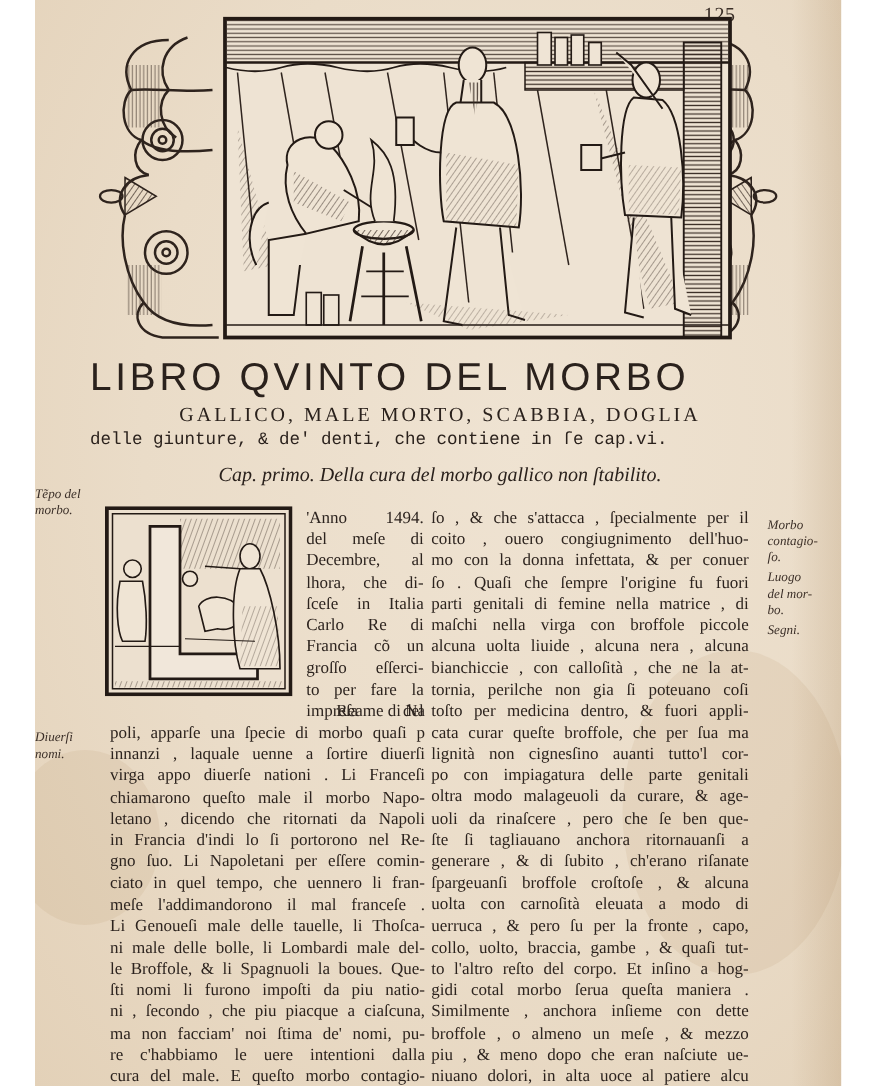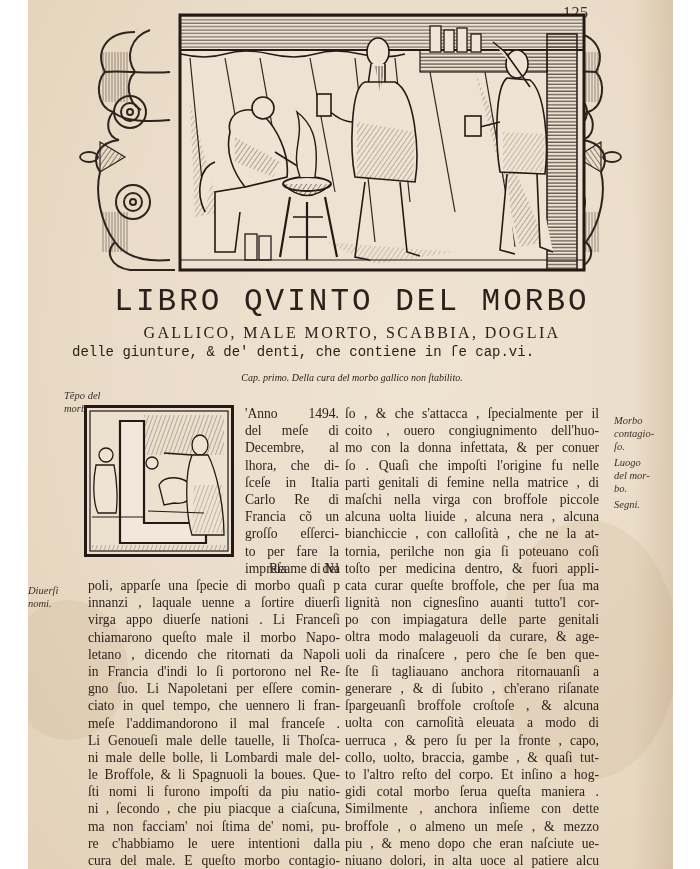--- a/index.html
+++ b/index.html
@@ -51,22 +51,22 @@
       height: 262px;
     }
     .woodcut svg { width: 100%; height: 100%; display: block; }
 
     
     .book-title {
       position: absolute;
       left: 44px;
       top: 284px;
       width: 560px;
-      text-align: center;
-      font-family: Liberation Mono, monospace;
+      text-align: left;
+      font-family: Liberation Sans, sans-serif;
       font-size: 31px;
       letter-spacing: 3px;
       color: #2a211c;
       white-space: nowrap;
     }
     .book-subtitle {
       position: absolute;
       left: 44px;
       top: 324px;
       width: 560px;
@@ -89,21 +89,21 @@
       white-space: nowrap;
     }
     .chapter-heading {
       position: absolute;
       left: 44px;
       top: 372px;
       width: 560px;
       text-align: center;
       font-family: "Liberation Serif", serif;
       font-style: italic;
-      font-size: 10px;
+      font-size: 16px;
       color: #2a211c;
       white-space: nowrap;
     }
 
     
     .margin-note {
       position: absolute;
       font-family: "Liberation Serif", serif;
       font-style: italic;
       font-size: 10.5px;
@@ -293,21 +293,21 @@
       <path d="M106 248 L 508 248" stroke="#231a15" stroke-width="1.2"></path>
       <path d="M250 230 L 380 240 L 300 252 Z" fill="url(#hatch)" opacity="0.4"></path>
     </svg>
   </div>
 
   <div class="book-title">LIBRO QVINTO DEL MORBO</div>
   <div class="book-subtitle">GALLICO, MALE MORTO, SCABBIA, DOGLIA</div>
   <div class="book-subtitle-2">delle giunture, &amp; de' denti, che contiene in ſe cap.vi.</div>
   <div class="chapter-heading">Cap. primo. Della cura del morbo gallico non ſtabilito.</div>
 
-  <div class="margin-note" style="left:0px;top:389px;padding-left:36px;">
+  <div class="margin-note" style="left:0px;top:389px;">
     <div>Tẽpo del</div>
     <div>morbo.</div>
   </div>
   <div class="margin-note" style="left:0px;top:584px;">
     <div>Diuerſi</div>
     <div>nomi.</div>
   </div>
 
   <div class="margin-note" style="left:586px;top:414px;">
     <div>Morbo</div>
@@ -394,21 +394,21 @@
     <div class="line">ni , ſecondo , che piu piacque a ciaſcuna,</div>
     <div class="line">ma non facciam' noi ſtima de' nomi, pu-</div>
     <div class="line">re c'habbiamo le uere intentioni dalla</div>
     <div class="line">cura del male. E queſto morbo contagio-</div>
   </div>
 
   <div class="column col-right">
     <div class="line">ſo , &amp; che s'attacca , ſpecialmente per il</div>
     <div class="line">coito , ouero congiugnimento dell'huo-</div>
     <div class="line">mo con la donna infettata, &amp; per conuer</div>
-    <div class="line">ſo . Quaſi che impoſti l'origine fu nelle</div>
+    <div class="line">ſo . Quaſi che ſempre l'origine fu fuori</div>
     <div class="line">parti genitali di femine nella matrice , di</div>
     <div class="line">maſchi nella virga con broffole piccole</div>
     <div class="line">alcuna uolta liuide , alcuna nera , alcuna</div>
     <div class="line">bianchiccie , con calloſità , che ne la at-</div>
     <div class="line">tornia, perilche non gia ſi poteuano coſi</div>
     <div class="line">toſto per medicina dentro, &amp; fuori appli-</div>
     <div class="line">cata curar queſte broffole, che per ſua ma</div>
     <div class="line">lignità non cignesſino auanti tutto'l cor-</div>
     <div class="line">po con impiagatura delle parte genitali</div>
     <div class="line">oltra modo malageuoli da curare, &amp; age-</div>

